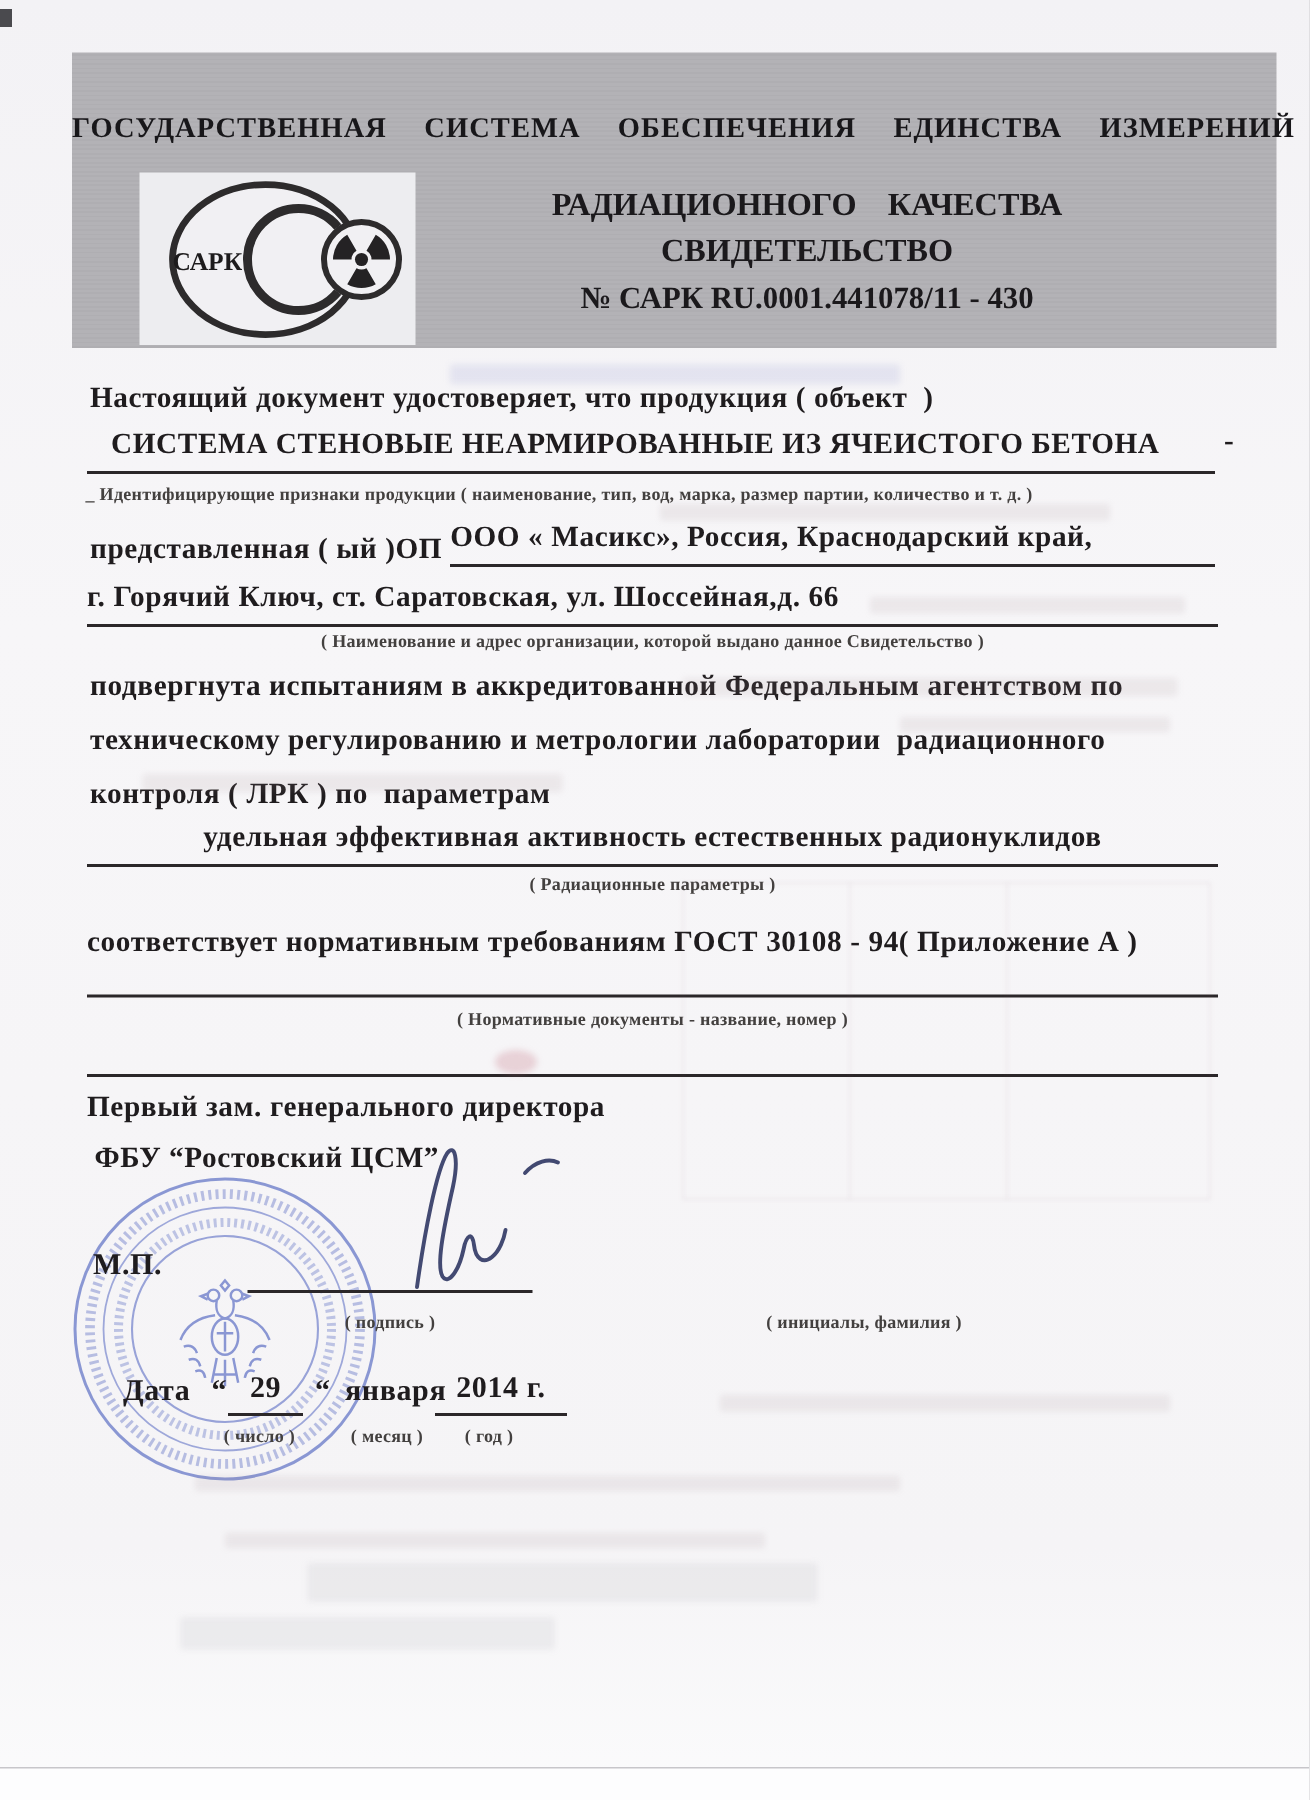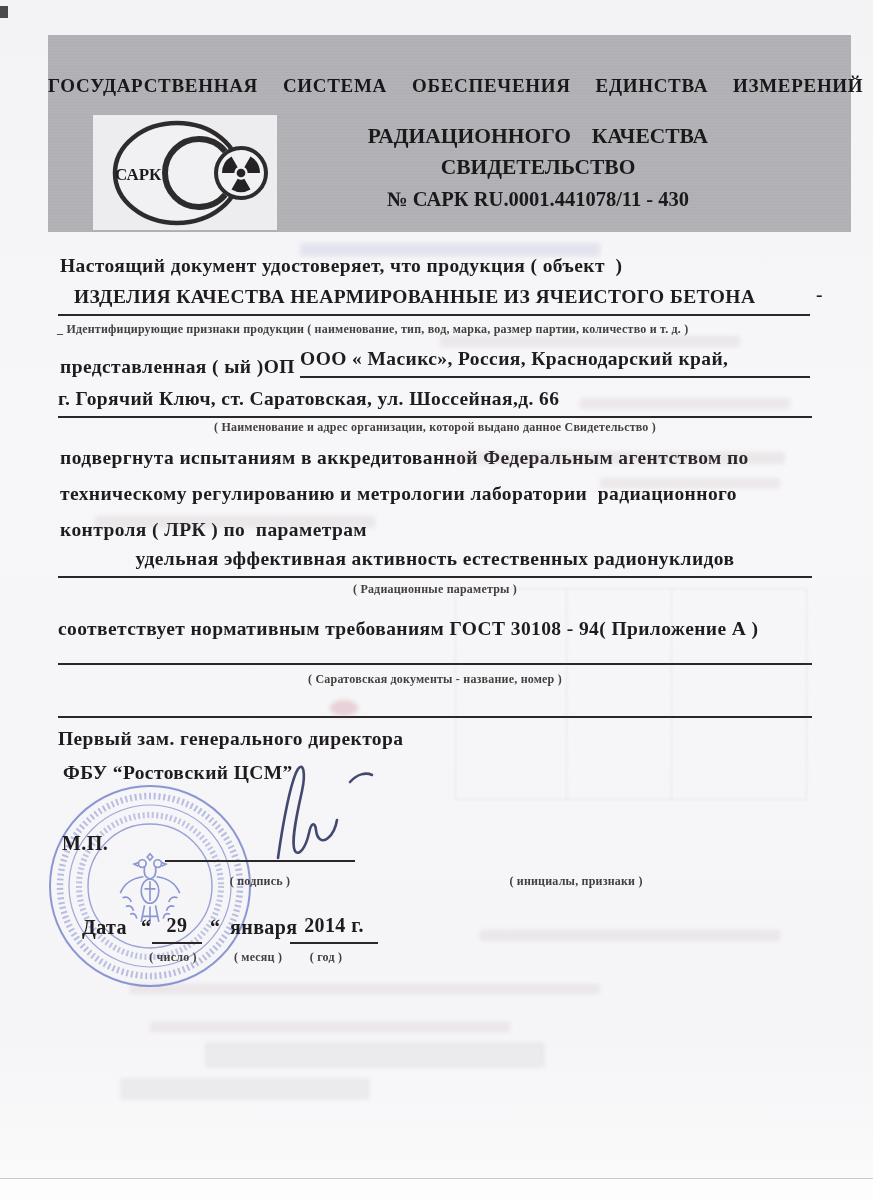--- a/index.html
+++ b/index.html
@@ -69,21 +69,21 @@
       <div class="cert-line">СВИДЕТЕЛЬСТВО</div>
       <div class="cert-number">№ САРК RU.0001.441078/11 - 430</div>
     </div>
   </div>
 
   <div class="ghost ghost-blue" style="left:300px;top:243px;width:300px;height:13px;"></div>
 
   <div class="t" style="left:60px;top:255px;">Настоящий документ удостоверяет, что продукция ( объект  )</div>
 
   <div class="abs ul" style="left:58px;top:286px;width:752px;height:28px;">
-    <span class="t" style="position:static;padding-left:16px;">ИЗДЕЛИЯ КАЧЕСТВА НЕАРМИРОВАННЫЕ ИЗ ЯЧЕИСТОГО БЕТОНА</span>
+    <span class="t" style="position:static;padding-left:16px;">СИСТЕМА СТЕНОВЫЕ НЕАРМИРОВАННЫЕ ИЗ ЯЧЕИСТОГО БЕТОНА</span>
   </div>
   <div class="t" style="left:816px;top:284px;">-</div>
   <div class="cap" style="left:57px;top:322px;">_ Идентифицирующие признаки продукции ( наименование, тип, вод, марка, размер партии, количество и т. д. )</div>
 
   <div class="abs flexrow" style="left:60px;top:350px;width:750px;height:28px;">
     <span class="t" style="position:static;">представленная ( ый )ОП </span>
     <span class="t ul" style="position:static;flex:1;height:28px;">ООО « Масикс», Россия, Краснодарский край,</span>
   </div>
   <div class="abs ul" style="left:58px;top:388px;width:754px;height:28px;">
     <span class="t" style="position:static;">г. Горячий Ключ, ст. Саратовская, ул. Шоссейная,д. 66</span>
@@ -95,21 +95,21 @@
   <div class="t" style="left:60px;top:519px;">контроля ( ЛРК ) по  параметрам</div>
 
   <div class="abs ul center" style="left:58px;top:548px;width:754px;height:28px;">
     <span class="t" style="position:static;">удельная эффективная активность естественных радионуклидов</span>
   </div>
   <div class="cap center" style="left:58px;top:582px;width:754px;">( Радиационные параметры )</div>
 
   <div class="t" style="left:58px;top:618px;">соответствует нормативным требованиям ГОСТ 30108 - 94( Приложение А )</div>
 
   <div class="rule" style="left:58px;top:663px;width:754px;"></div>
-  <div class="cap center" style="left:58px;top:672px;width:754px;">( Саратовская документы - название, номер )</div>
+  <div class="cap center" style="left:58px;top:672px;width:754px;">( Нормативные документы - название, номер )</div>
   <div class="rule" style="left:58px;top:716px;width:754px;"></div>
 
   <div class="t" style="left:58px;top:728px;">Первый зам. генерального директора</div>
   <div class="t" style="left:63px;top:762px;">ФБУ “Ростовский ЦСМ”</div>
 
   <svg class="abs" style="left:42px;top:778px;opacity:.78;filter:blur(.4px);" width="216" height="216" viewBox="0 0 216 216">
     <g fill="none" stroke="#5568c2">
       <circle cx="108" cy="108" r="100" stroke-width="2" opacity=".85"></circle>
       <circle cx="108" cy="108" r="90" stroke-width="6.5" stroke-dasharray="2 2.8" opacity=".5"></circle>
       <circle cx="108" cy="108" r="81" stroke-width="1.2" opacity=".7"></circle>
@@ -133,21 +133,21 @@
   <div class="t big" style="left:62px;top:832px;">М.П.</div>
 
   <div class="abs ul" style="left:165px;top:828px;width:190px;height:32px;"></div>
   <svg class="abs" style="left:250px;top:758px;" width="160" height="110" viewBox="0 0 160 110">
     <g fill="none" stroke="#333b66" stroke-width="2.6" stroke-linecap="round" opacity=".92">
       <path d="M28 100 C33 64 41 22 48 11 C53 4 56 14 52 33 C45 64 41 86 45 93 C49 99 56 89 59 75 C61 65 65 63 66 72 C67 81 72 85 78 80 C83 76 86 68 87 62"></path>
       <path d="M100 24 C107 16 116 14 122 17"></path>
     </g>
   </svg>
   <div class="cap center" style="left:165px;top:874px;width:190px;">( подпись )</div>
-  <div class="cap center" style="left:462px;top:874px;width:228px;">( инициалы, признаки )</div>
+  <div class="cap center" style="left:462px;top:874px;width:228px;">( инициалы, фамилия )</div>
 
   <div class="t big" style="left:82px;top:916px;">Дата</div>
   <div class="t big" style="left:141px;top:916px;">“</div>
   <div class="abs ul center" style="left:152px;top:914px;width:50px;height:28px;">
     <span class="t big" style="position:static;">29</span>
   </div>
   <div class="t big" style="left:210px;top:916px;">“</div>
   <div class="t big" style="left:230px;top:916px;">января</div>
   <div class="abs ul center" style="left:290px;top:914px;width:88px;height:28px;">
     <span class="t big" style="position:static;">2014 г.</span>

